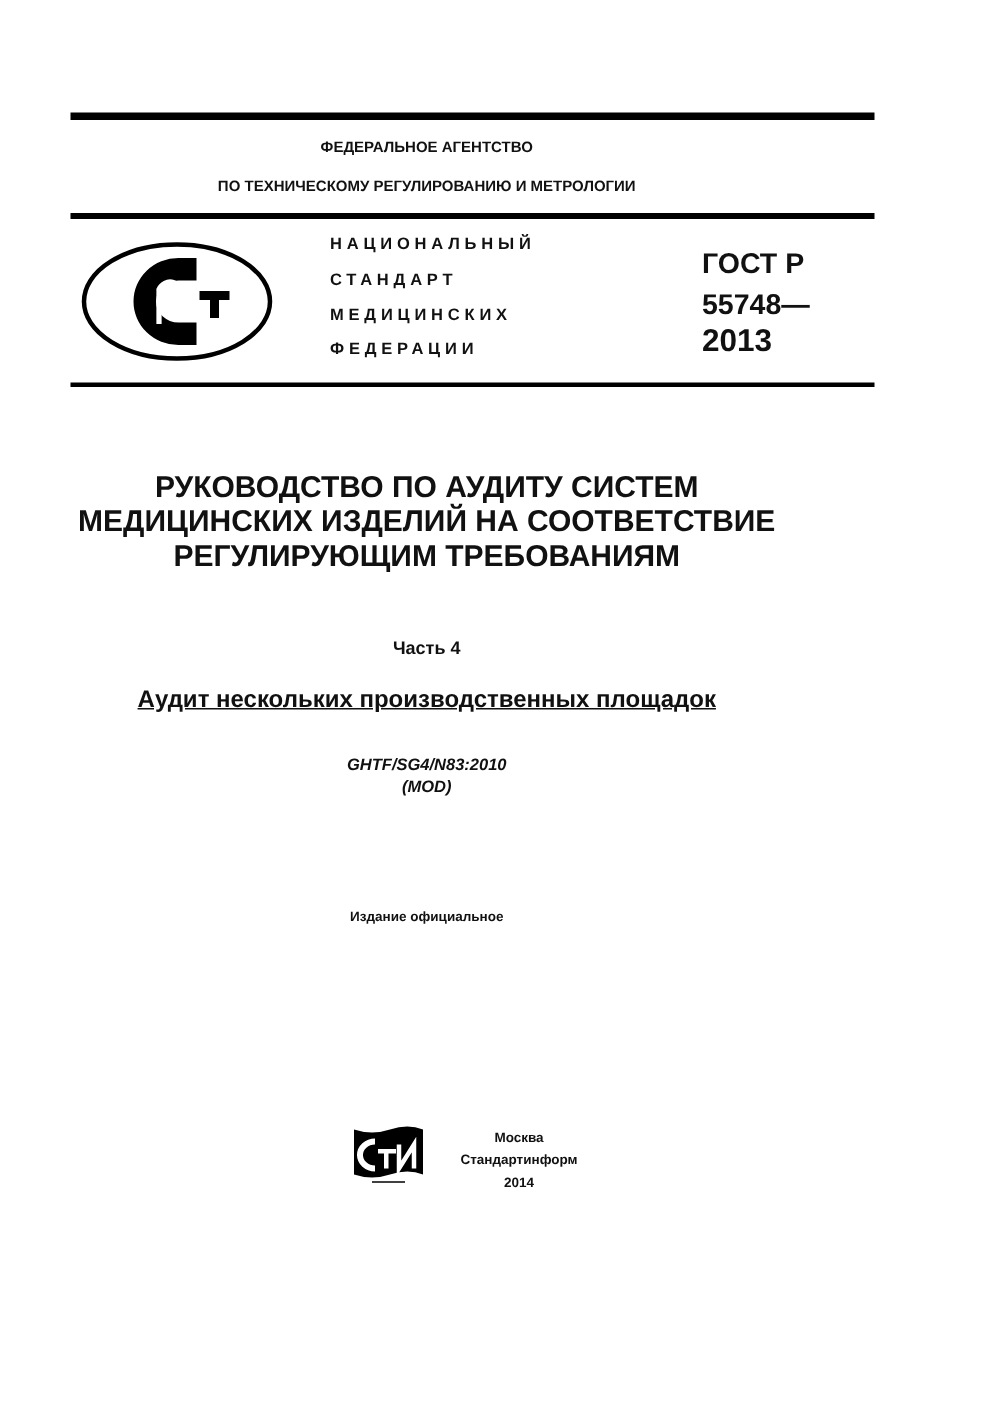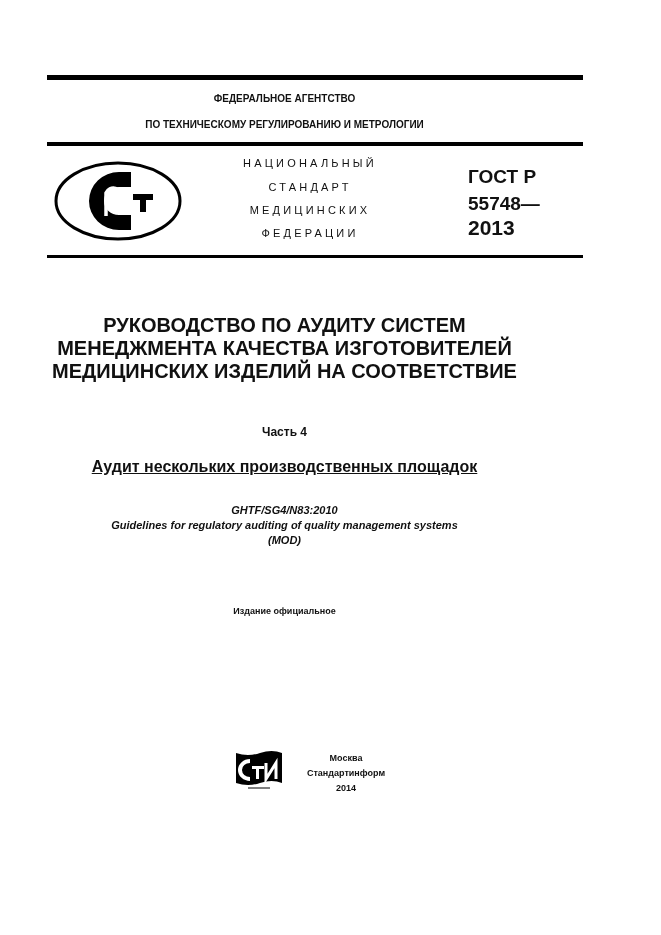--- a/index.html
+++ b/index.html
@@ -1,20 +1,20 @@
 <!DOCTYPE html>
 <html><head>
 <meta charset="utf-8">
 <style>
   html, body { margin:0; padding:0; }
   body { width:661px; height:935px; background:#ffffff; position:relative; font-family:"Liberation Sans", sans-serif; color:#111; overflow:hidden; }
   .rule { position:absolute; left:47px; width:536px; background:#000; }
   .center { position:absolute; left:0; width:569px; text-align:center; }
   .agency { font-size:10px; font-weight:bold; }
-  .std-words { position:absolute; left:220px; width:180px; text-align:center; font-size:11px; font-weight:normal; letter-spacing:3.2px; }
+  .std-words { position:absolute; left:220px; width:180px; font-size:11px; font-weight:bold; letter-spacing:3.2px; }
   .gost { position:absolute; left:468px; font-size:19px; font-weight:bold; line-height:27px; }
   .title { font-size:20px; font-weight:bold; line-height:23px; }
   .part { font-size:12px; font-weight:bold; }
   .subtitle { font-size:16px; font-weight:bold; }
   .eng { font-size:11px; font-weight:bold; line-height:15px;font-style:italic; }
   .small { font-size:9px; font-weight:bold; }
   .pub { position:absolute; left:296px; width:100px; text-align:center; font-size:9px; font-weight:bold; line-height:15px; }
 </style>
 </head>
 <body>
@@ -42,30 +42,29 @@
 <div class="gost" style="top:163px;">
   <div>ГОСТ Р</div>
   <div>55748—</div>
   <div style="font-size:21px;line-height:22px;">2013</div>
 </div>
 
 <div class="rule" style="top:255px;height:3px;"></div>
 
 <div class="center title" style="top:314px;">
   <div>РУКОВОДСТВО ПО АУДИТУ СИСТЕМ</div>
-  <div>МЕНЕДЖМЕНТА КАЧЕСТВА ИЗГОТОВИТЕЛЕЙ</div>
   <div>МЕДИЦИНСКИХ ИЗДЕЛИЙ НА СООТВЕТСТВИЕ</div>
+  <div>РЕГУЛИРУЮЩИМ ТРЕБОВАНИЯМ</div>
 </div>
 
 <div class="center part" style="top:425px;">Часть 4</div>
 <div class="center subtitle" style="top:458px;text-decoration:underline;">Аудит нескольких производственных площадок</div>
 
 <div class="center eng" style="top:503px;">GHTF/SG4/N83:2010</div>
 <div class="center eng" style="top:518px;">
-  <div>Guidelines for regulatory auditing of quality management systems</div>
   <div>(MOD)</div>
 </div>
 
 <div class="center small" style="top:606px;">Издание официальное</div>
 
 <div style="position:absolute;left:234px;top:749px;width:50px;height:42px;">
   <svg width="50" height="42" viewBox="0 0 50 42">
     <path d="M2 4 Q14 8 26 4 Q38 0 48 4 L48 34 Q38 30 26 34 Q14 38 2 34 Z" fill="#000"></path>
     <path d="M16 12 A10 9 0 1 0 16 30" fill="none" stroke="#fff" stroke-width="4"></path>
     <rect x="18" y="17" width="12" height="3" fill="#fff"></rect>

